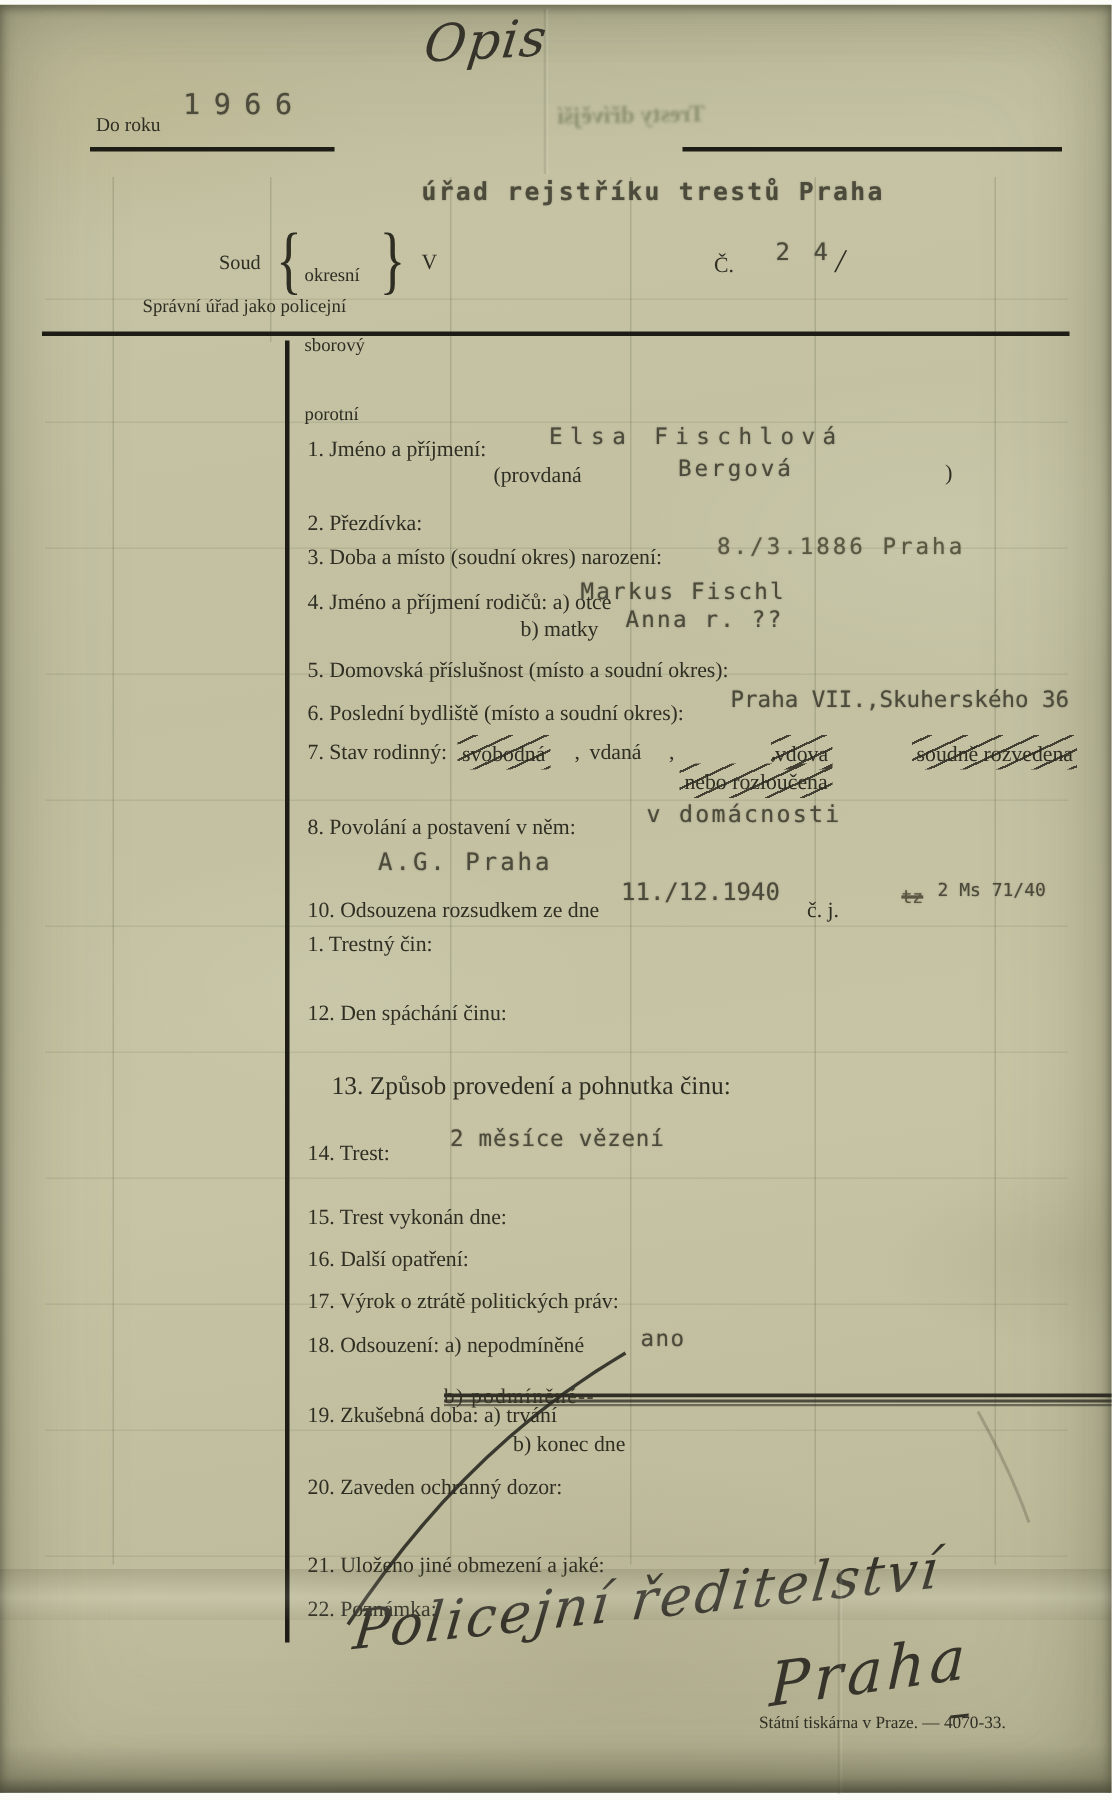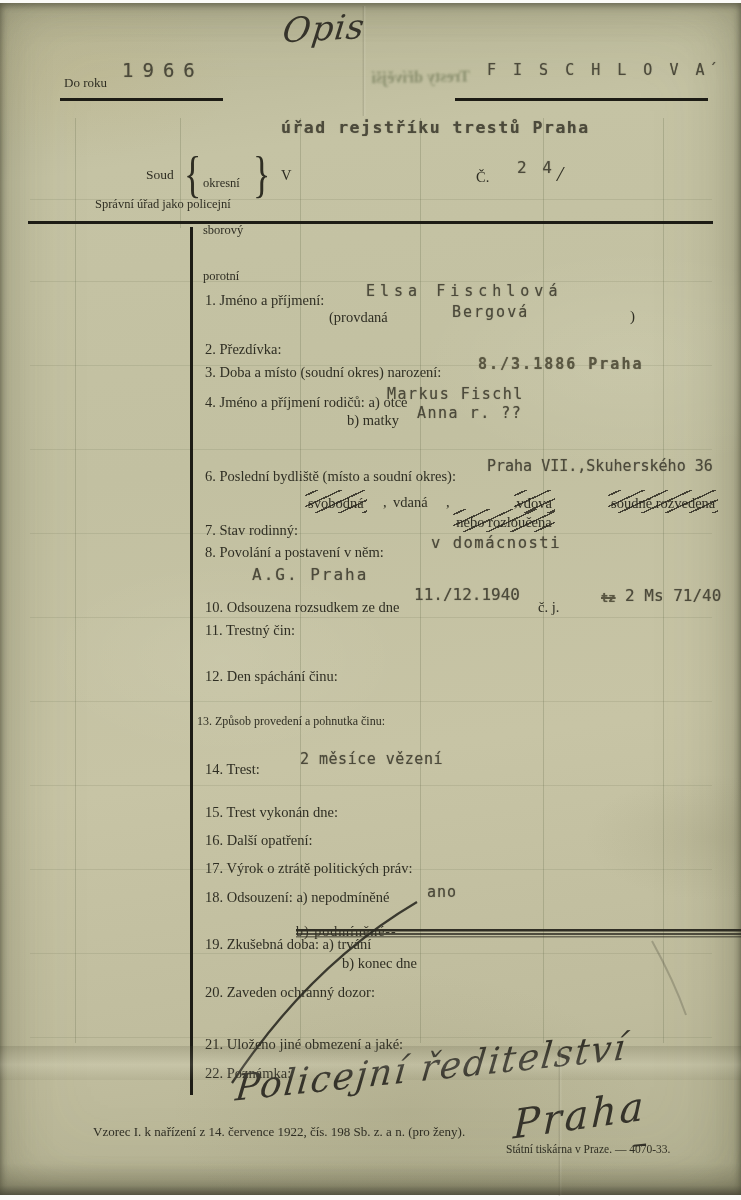--- a/index.html
+++ b/index.html
@@ -30,21 +30,21 @@
   }
   .crease-v{position:absolute;width:4px;pointer-events:none;
     background:linear-gradient(90deg,transparent,rgba(70,68,50,.18),rgba(250,250,235,.14),transparent);}
   .bottom-edge{
     position:absolute;left:0;top:1160px;width:741px;height:32px;pointer-events:none;
     background:linear-gradient(180deg,transparent, rgba(96,94,70,.35) 70%, rgba(60,60,45,.55) 100%);
   }
   .abs{position:absolute;white-space:nowrap;}
   .printed{font-family:"Liberation Serif",serif;color:#2f2e23;}
   .typed{font-family:"DejaVu Sans Mono",monospace;color:#4c4a3b;text-shadow:0 0 1px rgba(64,60,46,.55);}
-  .typed.faded{color:#5a5742;filter:blur(.35px);font-weight:bold;}
+  .typed.faded{color:#5a5742;filter:blur(.35px);}
   .hand{font-family:"DejaVu Serif",serif;font-style:italic;color:#35332a;}
   .rule{position:absolute;background:#1d1c15;}
   .ghost-v{position:absolute;width:1px;background:rgba(105,110,80,.28);pointer-events:none;}
   .ghost-h{position:absolute;height:1px;background:rgba(105,110,80,.16);pointer-events:none;}
   .mirror{transform:scaleX(-1) rotate(1deg);filter:blur(1.1px);color:rgba(92,104,70,.55);font-weight:bold;}
   .slashed{position:relative;}
   .slashed::after{
     content:"";position:absolute;left:-3px;right:-3px;top:-5px;bottom:-2px;
     background:repeating-linear-gradient(155deg, transparent 0 4.5px, rgba(45,42,33,.85) 4.5px 6px, transparent 6px 10px);
   }
@@ -89,21 +89,20 @@
   
   <div class="abs hand" style="left:283px;top:5px;font-size:34px;transform:rotate(-3deg) skewX(-10deg);letter-spacing:1px;">Opis</div>
 
   
   <div class="abs printed" style="left:64px;top:72px;font-size:13px;">Do roku</div>
   <div class="abs typed" style="left:122px;top:56px;font-size:19px;letter-spacing:9px;">1966</div>
   <div class="rule" style="left:60px;top:95px;width:163px;height:2.5px;"></div>
 
   <div class="abs mirror printed" style="left:300px;top:66px;font-size:16px;width:170px;">Tresty dřívější</div>
 
-  <div class="abs typed" style="left:487px;top:58px;font-size:15px;letter-spacing:4px;">F I S C H L O V A´</div>
   <div class="rule" style="left:455px;top:95px;width:253px;height:2.5px;"></div>
 
   <div class="abs typed" style="left:281px;top:115px;font-size:16.5px;letter-spacing:1.5px;font-weight:600;">úřad rejstříku trestů Praha</div>
 
   
   <div class="abs printed" style="left:146px;top:164px;font-size:13.5px;">Soud</div>
   <div class="abs printed" style="left:184px;top:142px;font-size:48px;font-weight:300;transform:scale(.75,1.05);transform-origin:top left;">{</div>
   <div class="abs printed" style="left:203px;top:142px;font-size:12.5px;line-height:15.5px;white-space:pre;">
     <div>okresní</div>
     <div>sborový</div>
@@ -137,27 +136,28 @@
   <div class="abs printed" style="left:205px;top:361px;font-size:14.5px;">3. Doba a místo (soudní okres) narození:</div>
   <div class="abs typed faded" style="left:478px;top:352px;font-size:15px;letter-spacing:2px;">8./3.1886 Praha</div>
 
   
   <div class="abs printed" style="left:205px;top:391px;font-size:14.5px;">4. Jméno a příjmení rodičů: a) otce</div>
   <div class="abs typed" style="left:387px;top:382px;font-size:15px;letter-spacing:1.5px;">Markus Fischl</div>
   <div class="abs printed" style="left:347px;top:409px;font-size:14.5px;">b) matky</div>
   <div class="abs typed" style="left:417px;top:401px;font-size:15px;letter-spacing:1.5px;">Anna r. ??</div>
 
   
+  <div class="abs printed" style="left:205px;top:436px;font-size:14.5px;">5. Domovská příslušnost (místo a soudní okres):</div>
 
   
   <div class="abs printed" style="left:205px;top:465px;font-size:14.5px;">6. Poslední bydliště (místo a soudní okres):</div>
   <div class="abs typed" style="left:487px;top:454px;font-size:15px;">Praha VII.,Skuherského 36</div>
 
   
-  <div class="abs printed" style="left:205px;top:491px;font-size:14.5px;margin-top:28px;">7. Stav rodinný:</div>
+  <div class="abs printed" style="left:205px;top:491px;font-size:14.5px;">7. Stav rodinný:</div>
   <span class="abs printed slashed" style="left:308px;top:491px;font-size:14.5px;">svobodná</span>
   <span class="abs printed" style="left:383px;top:491px;font-size:14.5px;">,</span>
   <span class="abs printed" style="left:393px;top:491px;font-size:14.5px;">vdaná</span>
   <span class="abs printed" style="left:446px;top:491px;font-size:14.5px;">,</span>
   <span class="abs printed slashed" style="left:457px;top:491px;font-size:14.5px;">vdova</span>
   <span class="abs printed" style="left:514px;top:491px;font-size:14.5px;">,</span>
   <span class="abs printed slashed" style="left:512px;top:491px;font-size:14.5px;">soudně rozvedena</span>
   <span class="abs printed slashed" style="left:249px;top:510px;font-size:14.5px;">nebo rozloučena</span>
 
   
@@ -165,28 +165,28 @@
   <div class="abs typed" style="left:431px;top:531px;font-size:15.5px;letter-spacing:1.5px;">v domácnosti</div>
 
   
   <div class="abs typed" style="left:252px;top:562px;font-size:16px;letter-spacing:2px;">A.G. Praha</div>
 
   
   <div class="abs printed" style="left:205px;top:596px;font-size:14.5px;">10. Odsouzena rozsudkem ze dne</div>
   <div class="abs typed" style="left:414px;top:582px;font-size:16px;">11./12.1940</div>
   <div class="abs printed" style="left:538px;top:596px;font-size:14.5px;">č. j.</div>
   <div class="abs typed smallstrike faded" style="left:601px;top:588px;font-size:12px;">tz</div>
-  <div class="abs typed" style="left:625px;top:583px;font-size:16px;">2 Ms 71/40</div>
-
-  
-  <div class="abs printed" style="left:205px;top:619px;font-size:14.5px;">11. Trestný čin:</div>
+  <div class="abs typed" style="left:625px;top:583px;font-size:12px;">2 Ms 71/40</div>
+
+  
+  <div class="abs printed" style="left:205px;top:619px;font-size:14.5px;">1. Trestný čin:</div>
 
   
   <div class="abs printed" style="left:205px;top:665px;font-size:14.5px;">12. Den spáchání činu:</div>
-  <div class="abs printed" style="left:197px;top:711px;font-size:12px;font-family:Liberation Serif, serif;">13. Způsob provedení a pohnutka činu:</div>
+  <div class="abs printed" style="left:221px;top:711px;font-size:17px;font-family:Liberation Serif, serif;">13. Způsob provedení a pohnutka činu:</div>
 
   
   <div class="abs printed" style="left:205px;top:758px;font-size:14.5px;">14. Trest:</div>
   <div class="abs typed" style="left:300px;top:747px;font-size:15px;letter-spacing:.5px;">2 měsíce vězení</div>
 
   
   <div class="abs printed" style="left:205px;top:801px;font-size:14.5px;">15. Trest vykonán dne:</div>
   <div class="abs printed" style="left:205px;top:829px;font-size:14.5px;">16. Další opatření:</div>
   <div class="abs printed" style="left:205px;top:857px;font-size:14.5px;">17. Výrok o ztrátě politických práv:</div>
 
@@ -203,21 +203,20 @@
   <div class="abs printed" style="left:205px;top:981px;font-size:14.5px;">20. Zaveden ochranný dozor:</div>
   <div class="abs printed" style="left:205px;top:1033px;font-size:14.5px;">21. Uloženo jiné obmezení a jaké:</div>
   <div class="abs printed" style="left:205px;top:1062px;font-size:14.5px;">22. Poznámka:</div>
 
   
   <div class="abs hand" style="left:238px;top:1064px;font-size:36px;letter-spacing:2px;transform:rotate(-6deg) skewX(-12deg);transform-origin:left top;">Policejní ředitelství</div>
   <div class="abs hand" style="left:514px;top:1098px;font-size:40px;letter-spacing:3px;transform:rotate(-8deg) skewX(-10deg);transform-origin:left top;">Praha</div>
   <div class="abs hand" style="left:632px;top:1122px;font-size:30px;transform:rotate(-6deg);">–</div>
 
   
-  <div class="abs printed" style="left:93px;top:1121px;font-size:13px;">Vzorec I. k nařízení z 14. července 1922, čís. 198 Sb. z. a n. (pro ženy).</div>
   <div class="abs printed" style="left:506px;top:1140px;font-size:11.5px;">Státní tiskárna v Praze. — 4070-33.</div>
 
   
   <svg class="overlay" width="741" height="1200" viewBox="0 0 741 1200">
     <path d="M232,1080 Q310,962 417,899" stroke="#2b2a22" stroke-width="2.3" fill="none" opacity="0.9"></path>
     <path d="M652,938 q22,40 34,74" stroke="rgba(70,70,55,0.28)" stroke-width="2" fill="none"></path>
   </svg>
 
   <div class="fold"></div>
   <div class="crease-v" style="left:558px;top:1043px;height:150px;"></div>

